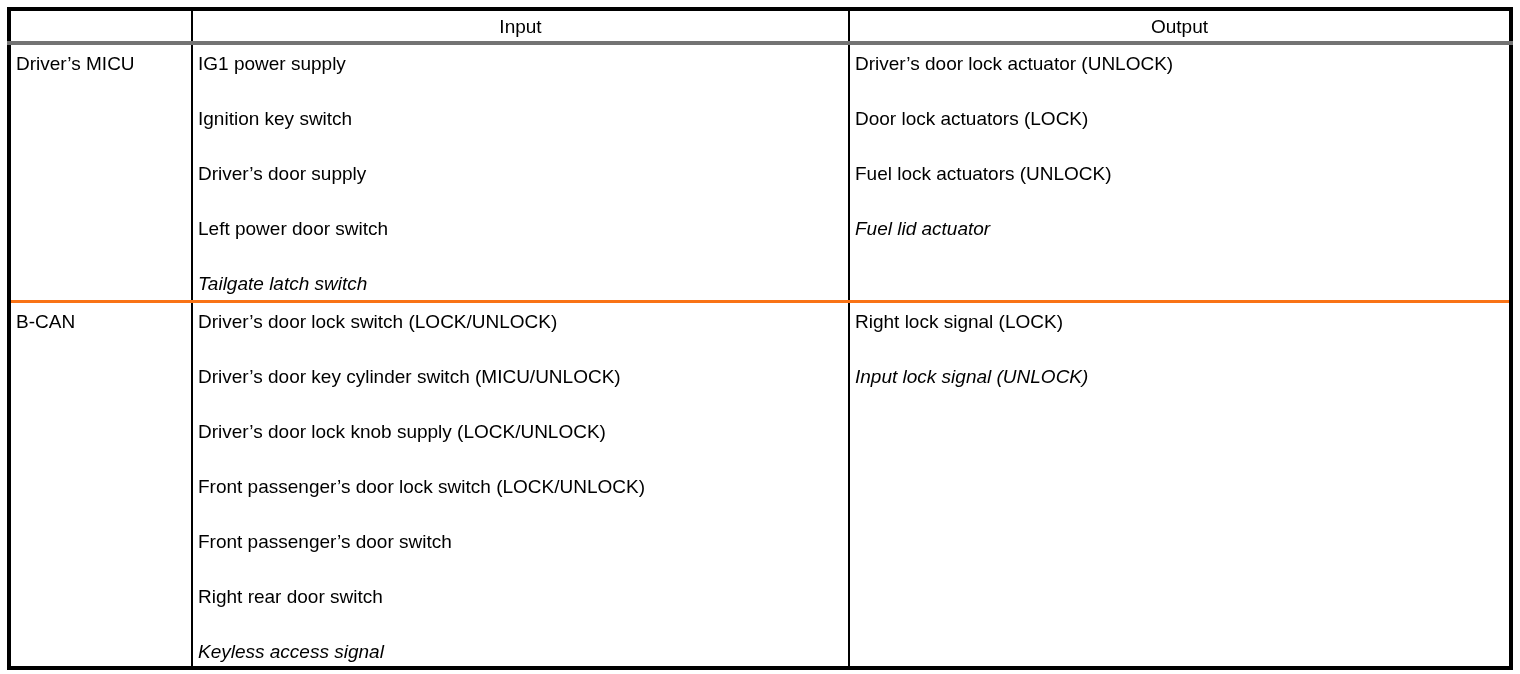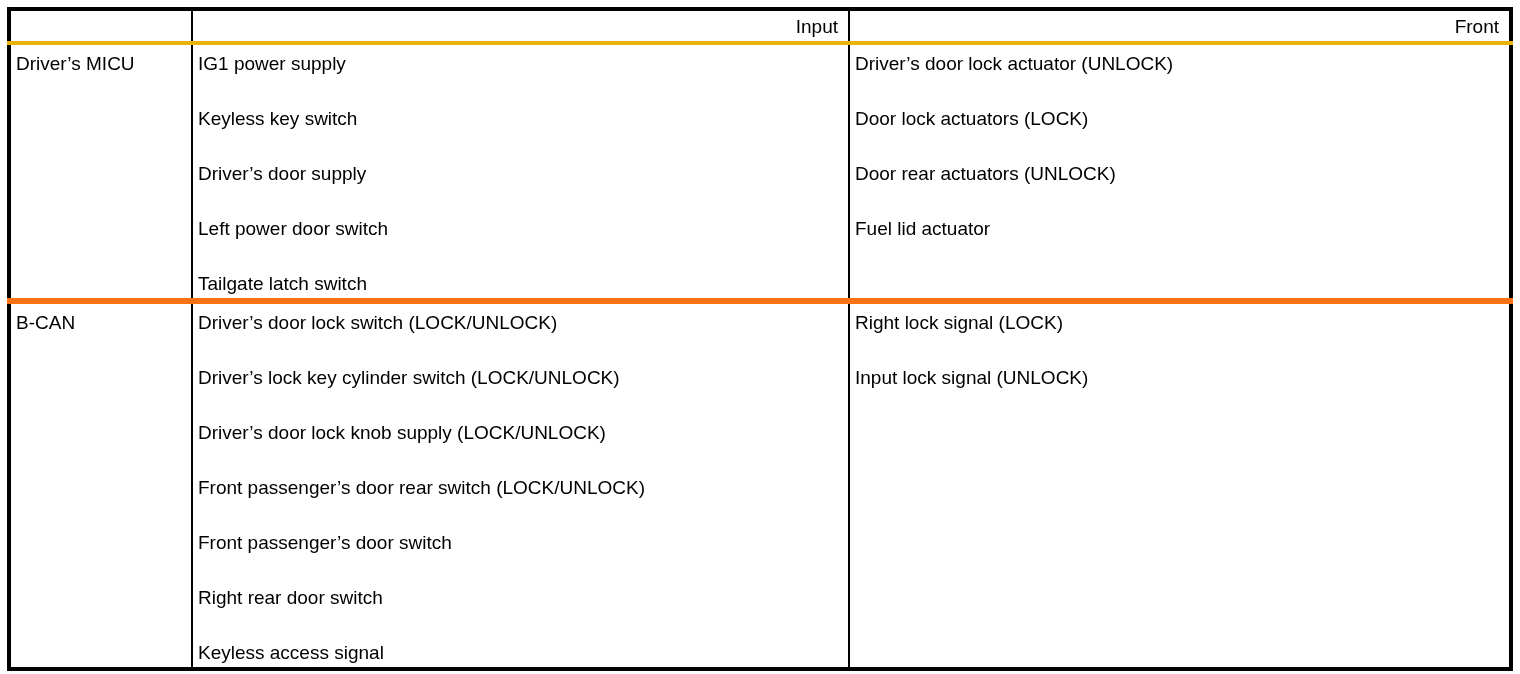--- a/index.html
+++ b/index.html
@@ -27,91 +27,91 @@
   col.c-source { width: 183px; }
   col.c-input  { width: 657px; }
   col.c-output { width: auto; }
   th, td {
     border: 2px solid #000000;
     font-size: 19px;
     color: #000000;
     background: #ffffff;
   }
   thead th {
-    border-bottom: 4px solid #eab308;
+    border-bottom: 4px solid #737373;
     font-weight: normal;
-    text-align: right;
+    text-align: center;
     height: 24px;
     padding: 3px 10px;
     line-height: 21px;
   }
   tbody td {
     vertical-align: top;
     text-align: left;
     padding: 8px 6px 4px 5px;
   }
   tbody tr.row-0 { height: 258px; }
-  tbody tr.row-1 td { border-top: 6px solid #f97316; }
+  tbody tr.row-1 td { border-top: 3px solid #f97316; }
   .cell-item {
     line-height: 21px;
     margin: 0 0 34px 0;
     white-space: nowrap;
   }
-  .cell-item:last-child { margin-bottom: 0; }
+  .cell-item:last-child { margin-bottom: 0; font-style: italic; }
   .source-label {
     line-height: 21px;
     white-space: nowrap;
   }
 </style>
 </head>
 <body>
 
 <div class="doc">
   <table class="io-table">
     <colgroup>
       <col class="c-source">
       <col class="c-input">
       <col class="c-output">
     </colgroup>
     <thead>
       <tr>
         <th></th>
         <th>Input</th>
-        <th>Front</th>
+        <th>Output</th>
       </tr>
     </thead>
     <tbody id="table-body">
 
     <tr class="row-0">
           <td>
             <div class="source-label">Driver’s MICU</div>
           </td>
           <td>
             <div class="cell-item">IG1 power supply</div>
-            <div class="cell-item">Keyless key switch</div>
+            <div class="cell-item">Ignition key switch</div>
             <div class="cell-item">Driver’s door supply</div>
             <div class="cell-item">Left power door switch</div>
             <div class="cell-item">Tailgate latch switch</div>
           </td>
           <td>
             <div class="cell-item">Driver’s door lock actuator (UNLOCK)</div>
             <div class="cell-item">Door lock actuators (LOCK)</div>
-            <div class="cell-item">Door rear actuators (UNLOCK)</div>
+            <div class="cell-item">Fuel lock actuators (UNLOCK)</div>
             <div class="cell-item">Fuel lid actuator</div>
           </td>
         </tr>
         <tr class="row-1">
           <td>
             <div class="source-label">B-CAN</div>
           </td>
           <td>
             <div class="cell-item">Driver’s door lock switch (LOCK/UNLOCK)</div>
-            <div class="cell-item">Driver’s lock key cylinder switch (LOCK/UNLOCK)</div>
+            <div class="cell-item">Driver’s door key cylinder switch (MICU/UNLOCK)</div>
             <div class="cell-item">Driver’s door lock knob supply (LOCK/UNLOCK)</div>
-            <div class="cell-item">Front passenger’s door rear switch (LOCK/UNLOCK)</div>
+            <div class="cell-item">Front passenger’s door lock switch (LOCK/UNLOCK)</div>
             <div class="cell-item">Front passenger’s door switch</div>
             <div class="cell-item">Right rear door switch</div>
             <div class="cell-item">Keyless access signal</div>
           </td>
           <td>
             <div class="cell-item">Right lock signal (LOCK)</div>
             <div class="cell-item">Input lock signal (UNLOCK)</div>
           </td>
         </tr>
       </tbody>

